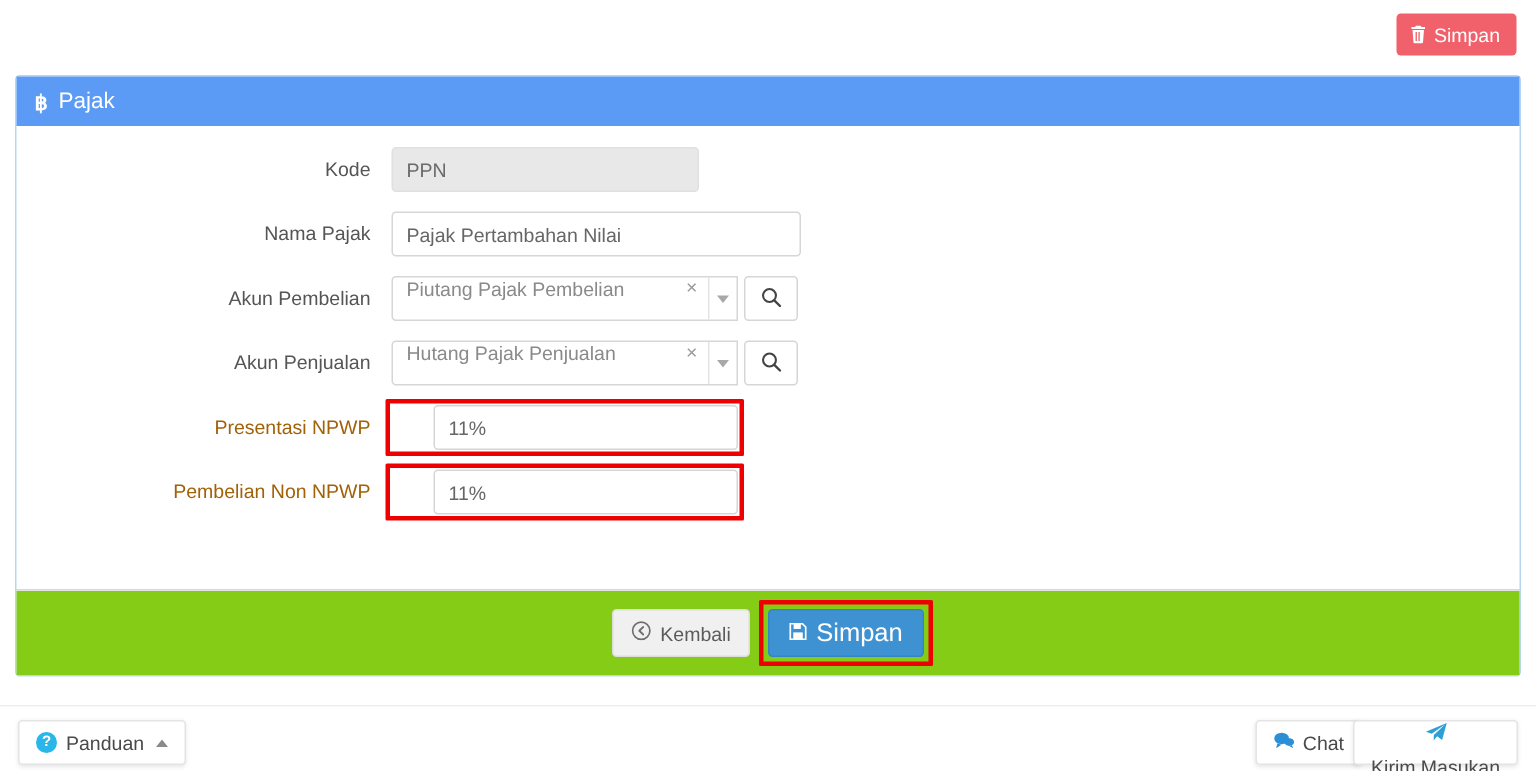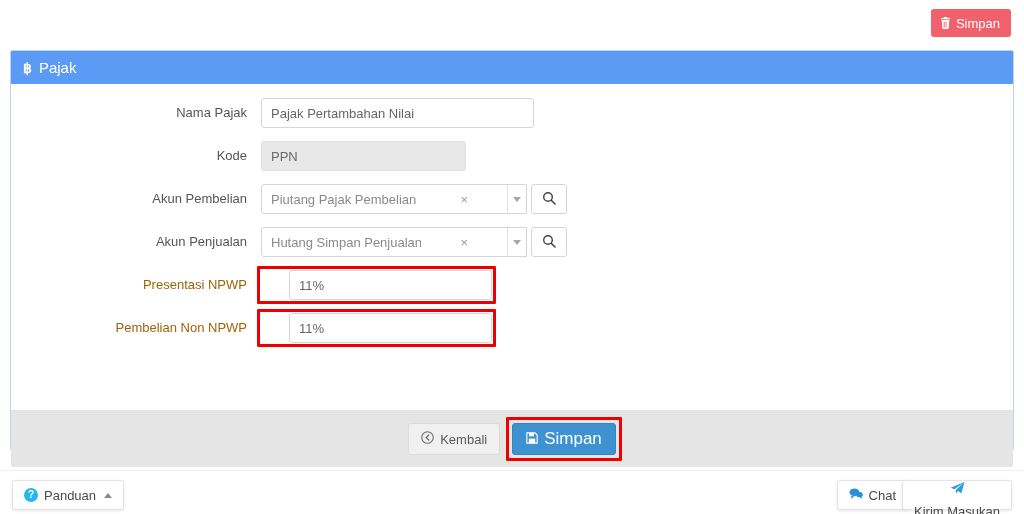--- a/index.html
+++ b/index.html
@@ -66,28 +66,27 @@
     position: relative;
     top: 0px;
   }
   .panel-body {
     padding-top: 14px;
     height: 309px;
     position: relative;
   }
   .panel-foot {
     height: 57px;
-    background: #e5e5e5;
+    background: #84cc16;
     border-top: 1px solid #e3e3e3;
     display: flex;
     align-items: center;
     justify-content: center;
     gap: 12px;
     position: relative;
-    margin-top: 17px;
   }
 
   
   .form-row {
     display: flex;
     align-items: flex-start;
     margin-bottom: 13px;
     position: relative;
   }
   .form-label {
@@ -120,31 +119,29 @@
     border-color: #e0e0e0;
     color: #6a6a6a;
   }
   .w-kode { width: 205px; }
   .w-nama { width: 273px; }
   .w-pct  { width: 203px; margin-left: 28px; }
 
   
   .s2wrap { display: flex; align-items: flex-start; }
   .s2 {
-    width: 266px;
+    width: 231px;
     height: 30px;
     border: 1px solid #d6d6d6;
     border-radius: 3px 0 0 3px;
     background: #ffffff;
     display: flex;
-    align-items: center;
     position: relative;
     font-size: 13px;
     color: #8a8a8a;
-    gap: 32px;
   }
   .s2 .s2-text {
     padding-left: 9px;
     flex: 1;
     white-space: nowrap;
     overflow: hidden;
   }
   .s2 .s2-clear {
     color: #9a9a9a;
     font-size: 13px;
@@ -291,30 +288,30 @@
 <div class="panel">
 
   <div class="panel-head">
     <span class="bitcoin-icon">฿</span>
     <span>Pajak</span>
   </div>
 
   <div class="panel-body">
 
     <div class="form-row">
+      <div class="form-label">Kode</div>
+      <div class="form-control">
+        <input class="inp disabled w-kode" type="text" readonly="" disabled="" value="PPN" style="">
+      </div>
+    </div>
+
+    <div class="form-row">
       <div class="form-label">Nama Pajak</div>
       <div class="form-control">
         <input class="inp w-nama" type="text" value="Pajak Pertambahan Nilai" style="">
-      </div>
-    </div>
-
-    <div class="form-row">
-      <div class="form-label">Kode</div>
-      <div class="form-control">
-        <input class="inp disabled w-kode" type="text" readonly="" disabled="" value="PPN" style="">
       </div>
     </div>
 
     <div class="form-row">
       <div class="form-label">Akun Pembelian</div>
       <div class="form-control">
         <div class="s2wrap">
           <div class="s2">
             <span class="s2-text">Piutang Pajak Pembelian</span>
             <span class="s2-clear">×</span>
@@ -332,21 +329,21 @@
           </div>
         </div>
       </div>
     </div>
 
     <div class="form-row">
       <div class="form-label">Akun Penjualan</div>
       <div class="form-control">
         <div class="s2wrap">
           <div class="s2">
-            <span class="s2-text">Hutang Simpan Penjualan</span>
+            <span class="s2-text">Hutang Pajak Penjualan</span>
             <span class="s2-clear">×</span>
             <span class="s2-caret">
                 <i></i>
               </span>
           </div>
           <div class="s2-btn">
             <span>
               <svg width="14" height="14" viewBox="0 0 14 14" aria-hidden="true">
                 <circle cx="6" cy="6" r="4.3" fill="none" stroke="#444" stroke-width="1.4"></circle>
                 <line x1="9.2" y1="9.2" x2="13" y2="13" stroke="#444" stroke-width="1.6" stroke-linecap="round"></line>

